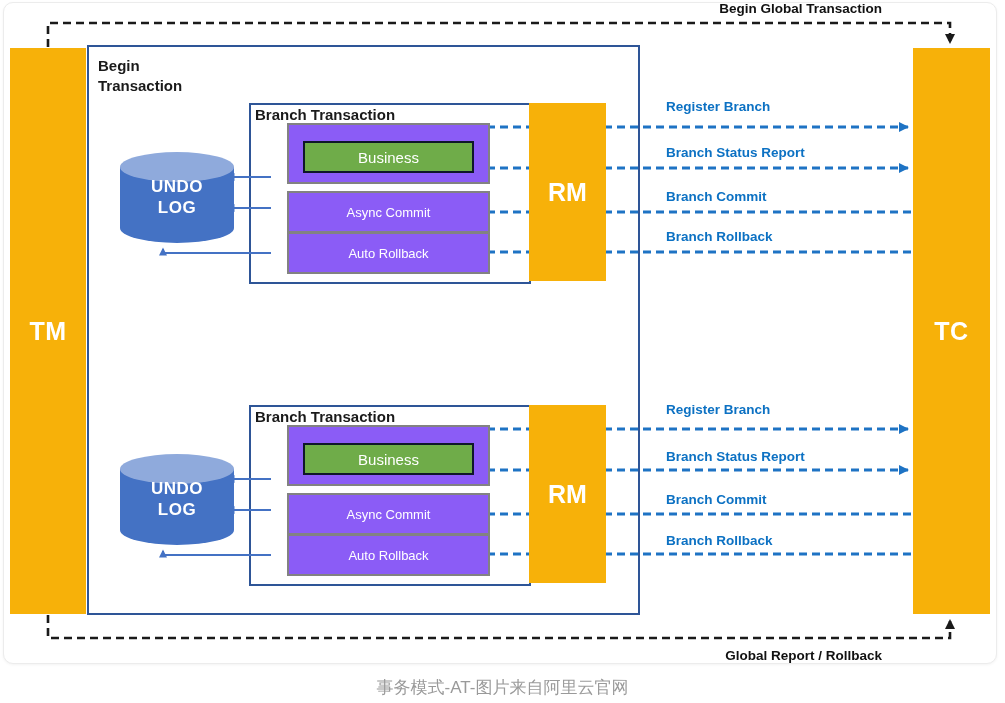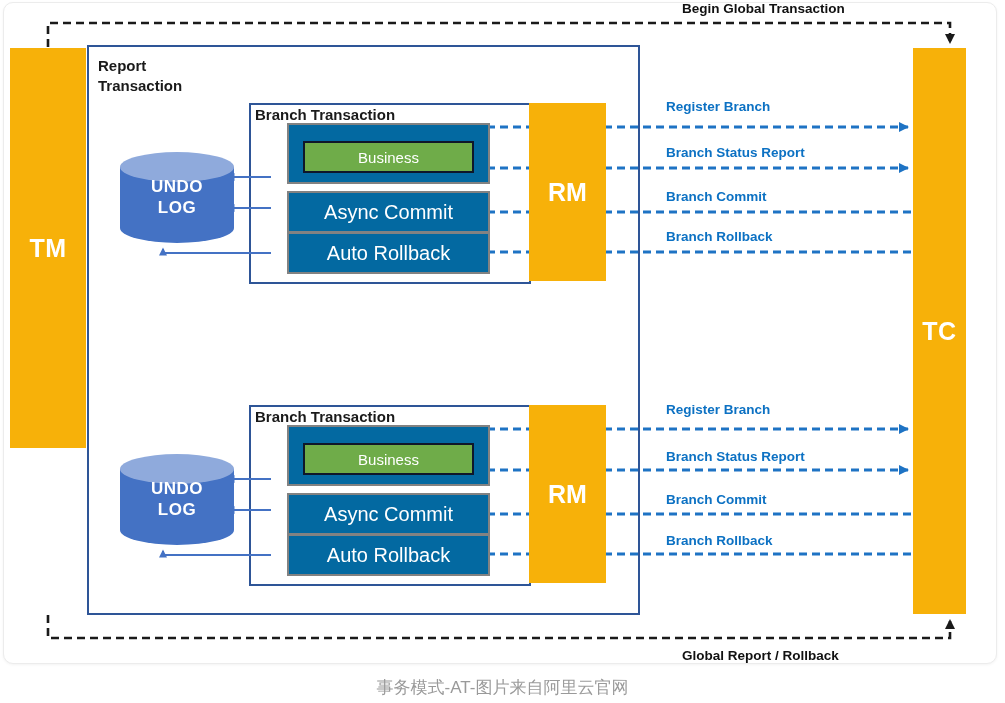--- a/index.html
+++ b/index.html
@@ -20,40 +20,40 @@
   .rmbox{
     position:absolute;background:#F7B109;z-index:3;
     display:flex;align-items:center;justify-content:center;
     color:#ffffff;font-weight:bold;font-size:25px;
   }
   .blueframe{position:absolute;border:2px solid #2E5597;background:transparent;z-index:1;}
   .frame-title{
     position:absolute;color:#1a1a1a;font-weight:bold;font-size:15px;line-height:20px;z-index:4;
   }
   .graybox{
-    position:absolute;background:#0369a1;border:2px solid #828282;z-index:3;
+    position:absolute;background:#8b5cf6;border:2px solid #828282;z-index:3;
     display:flex;align-items:center;justify-content:center;
-    color:#ffffff;font-size:20px;box-sizing:border-box;
+    color:#ffffff;font-size:13px;box-sizing:border-box;
   }
   .greenbox{
     position:absolute;background:#6FAC49;border:2px solid #0f172a;z-index:4;
     display:flex;align-items:center;justify-content:center;
     color:#ffffff;font-size:15px;box-sizing:border-box;
   }
   .cyl{position:absolute;z-index:3;}
   .cyl-text{
     position:absolute;left:0;top:26px;width:100%;text-align:center;z-index:4;
     color:#ffffff;font-weight:bold;font-size:17px;line-height:21px;letter-spacing:0.5px;
   }
   .msg-label{
     position:absolute;left:650px;width:253px;text-align:left;z-index:3;
     color:#0C71C3;font-weight:bold;font-size:13.5px;line-height:15px;
   }
   .flow-label{
-    position:absolute;left:682px;width:268px;text-align:left;z-index:3;
+    position:absolute;left:614px;width:268px;text-align:right;z-index:3;
     color:#111111;font-weight:bold;font-size:13.5px;line-height:15px;
   }
   .caption{
     position:absolute;left:0;top:676px;width:100%;text-align:center;
     color:#9a9a9a;font-size:17px;z-index:3;
   }
   svg.overlay{position:absolute;left:0;top:0;z-index:2;pointer-events:none;}
   .branch{position:absolute;left:16px;width:100%;height:300px;}
 </style>
 </head>
@@ -92,29 +92,29 @@
   <path d="M271,253 L163,253 L163,249" fill="none" stroke="#4472C4" stroke-width="2" marker-end="url(#mNavy)"></path>
 
   <path d="M271,479 L228,479" fill="none" stroke="#4472C4" stroke-width="2" marker-end="url(#mNavy)"></path>
   <path d="M271,510 L228,510" fill="none" stroke="#4472C4" stroke-width="2" marker-end="url(#mNavy)"></path>
   <path d="M271,555 L163,555 L163,551" fill="none" stroke="#4472C4" stroke-width="2" marker-end="url(#mNavy)"></path>
 </svg>
 
 <div class="flow-label" style="top:1px;">Begin Global Transaction</div>
 <div class="flow-label" style="top:648px;">Global Report / Rollback</div>
 
-<div class="vbar" style="left:10px;top:48px;width:76px;height:400px;">
+<div class="vbar" style="left:10px;top:48px;width:76px;height:566px;">
   <span>TM</span>
 </div>
-<div class="vbar" style="left:913px;top:48px;width:53px;height:566px;">
+<div class="vbar" style="left:913px;top:48px;width:77px;height:566px;">
   <span>TC</span>
 </div>
 
 <div class="blueframe" style="left:87px;top:45px;width:549px;height:566px;"></div>
-<div class="frame-title" style="left:98px;top:56px;width:100px;">Report Transaction</div>
+<div class="frame-title" style="left:98px;top:56px;width:100px;">Begin Transaction</div>
 
 <div class="branch" style="top:0;">
   <div class="blueframe" style="left:233px;top:103px;width:278px;height:177px;"></div>
   <div class="frame-title" style="left:239px;top:105px;">Branch Transaction</div>
 
   <div class="graybox" style="left:271px;top:123px;width:203px;height:61px;"></div>
   <div class="greenbox" style="left:287px;top:141px;width:171px;height:32px;">
     <span>Business</span>
   </div>
   <div class="graybox" style="left:271px;top:191px;width:203px;height:42px;">

